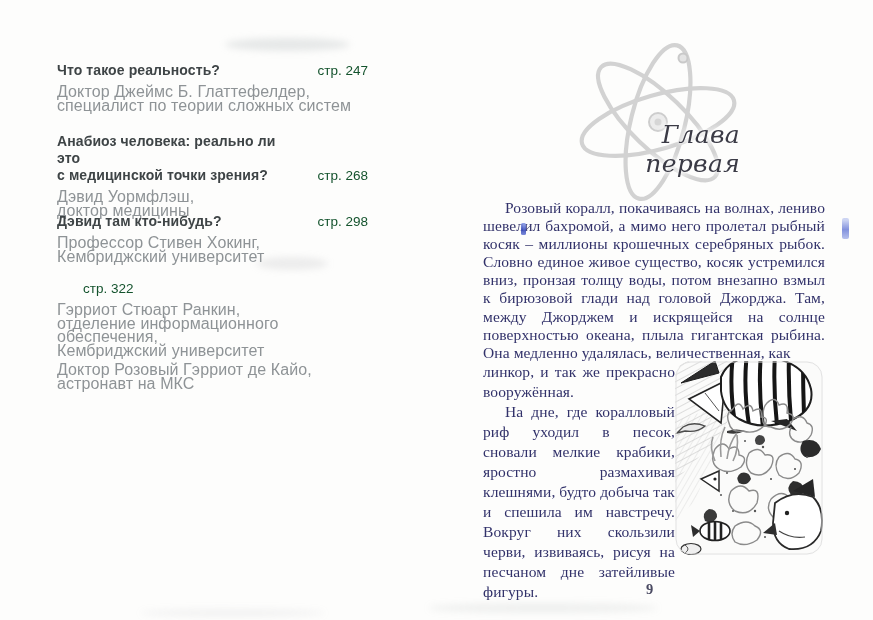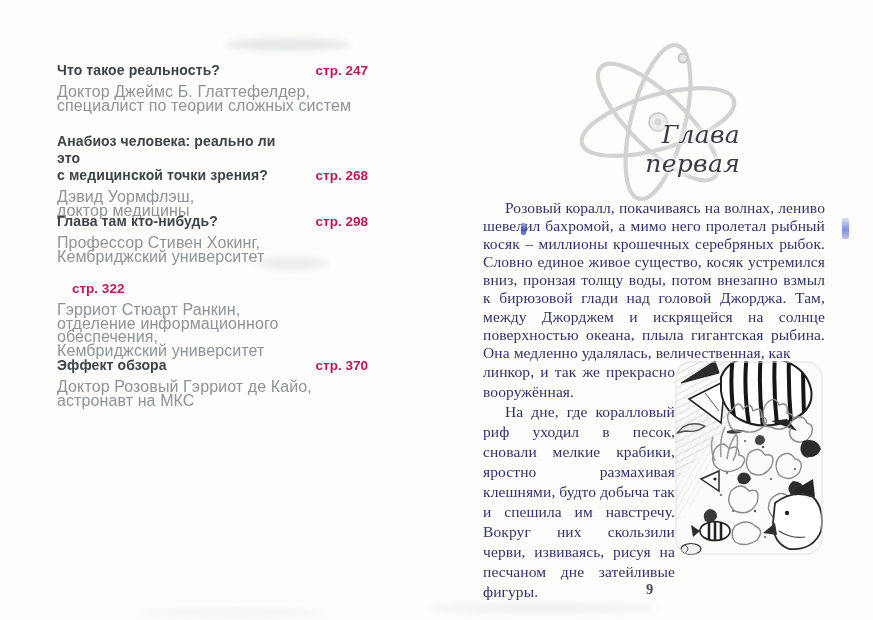--- a/index.html
+++ b/index.html
@@ -19,22 +19,22 @@
   .toc-entry.e2{top:133px;}
   .toc-entry.e3{top:213px;}
   .toc-entry.e4{top:280px;}
   .toc-entry.e5{top:357px;}
   .toc-title-row{display:flex;justify-content:space-between;align-items:flex-end;}
   .toc-title{
     font-weight:700;font-size:14px;line-height:17px;color:#3e4446;
     white-space:pre-line;letter-spacing:.1px;
   }
   .toc-page-num{
-    font-weight:700;font-size:13.5px;line-height:17px;color:#be185d;
-    white-space:nowrap;margin-left:15px;
+    font-weight:400;font-size:13.5px;line-height:17px;color:#14532d;
+    white-space:nowrap;margin-left:26px;
   }
   .toc-authors{
     margin-top:6px;font-size:16px;line-height:13.5px;color:#8e9396;
     white-space:pre-line;letter-spacing:.1px;
   }
 
   
   .atom-wrap{position:absolute;left:562px;top:42px;width:192px;height:162px;}
   .atom-wrap svg{position:absolute;left:0;top:0;}
   .chapter-title{
@@ -104,41 +104,37 @@
         <span class="toc-title">Анабиоз человека: реально ли это
 с медицинской точки зрения?</span>
         <span class="toc-page-num">стр. 268</span>
       </div>
       <div class="toc-authors">Дэвид Уормфлэш,
 доктор медицины</div>
     </div>
 
     <div class="toc-entry e3">
       <div class="toc-title-row">
-        <span class="toc-title">Глава там кто-нибудь?</span>
+        <span class="toc-title">Дэвид там кто-нибудь?</span>
         <span class="toc-page-num">стр. 298</span>
       </div>
       <div class="toc-authors">Профессор Стивен Хокинг,
 Кембриджский университет</div>
     </div>
 
     <div class="toc-entry e4">
       <div class="toc-title-row">
         <span class="toc-page-num">стр. 322</span>
       </div>
       <div class="toc-authors">Гэрриот Стюарт Ранкин,
 отделение информационного обеспечения,
 Кембриджский университет</div>
     </div>
 
     <div class="toc-entry e5">
-      <div class="toc-title-row">
-        <span class="toc-title">Эффект обзора</span>
-        <span class="toc-page-num">стр. 370</span>
-      </div>
       <div class="toc-authors">Доктор Розовый Гэрриот де Кайо,
 астронавт на МКС</div>
     </div>
 
   </section>
 
   <section>
 
     <div class="atom-wrap">
       <span>

